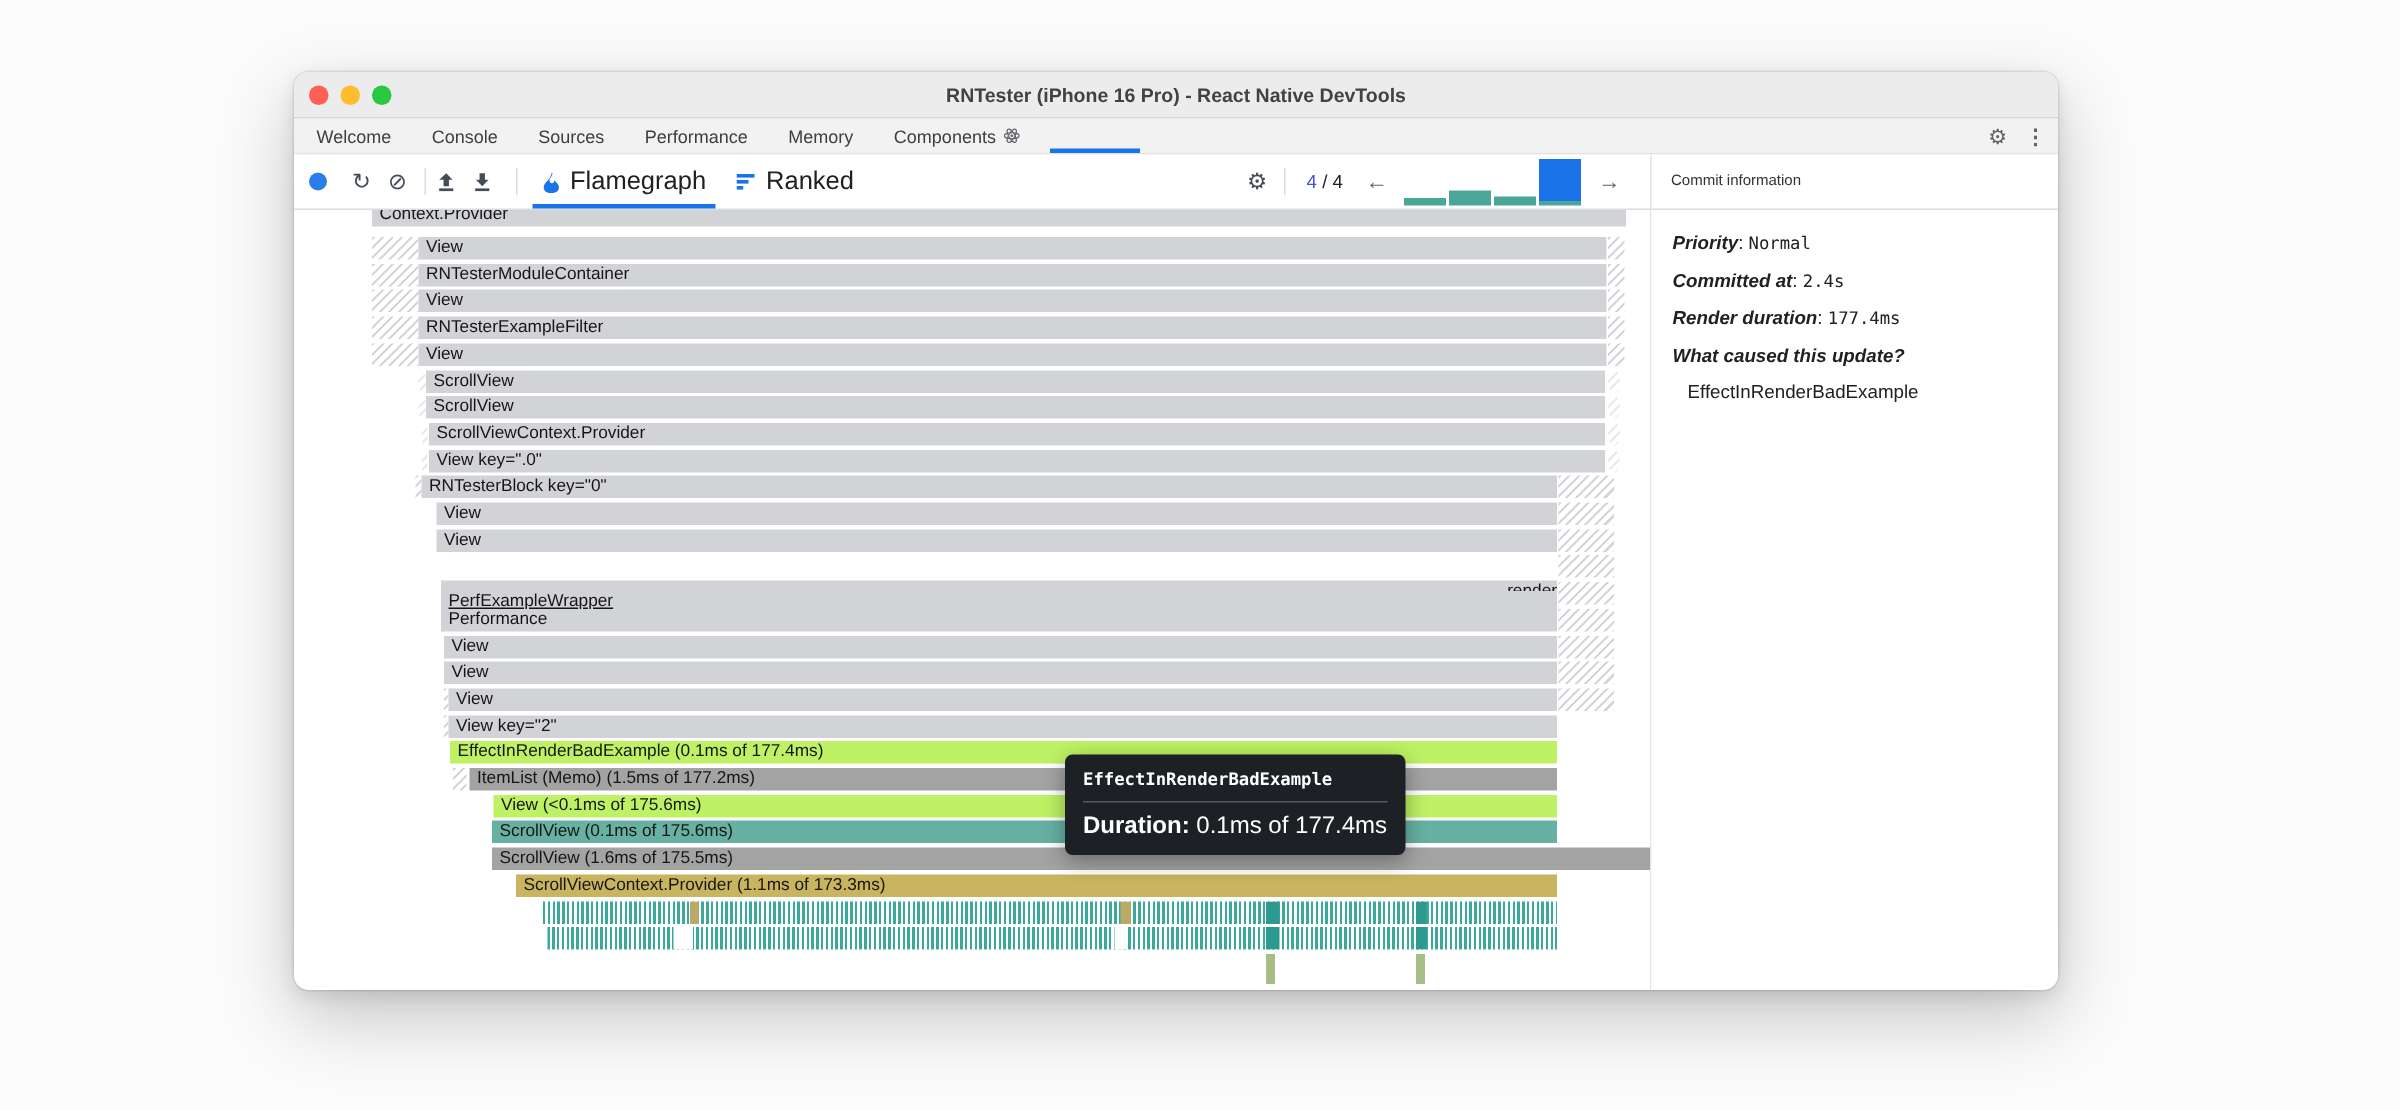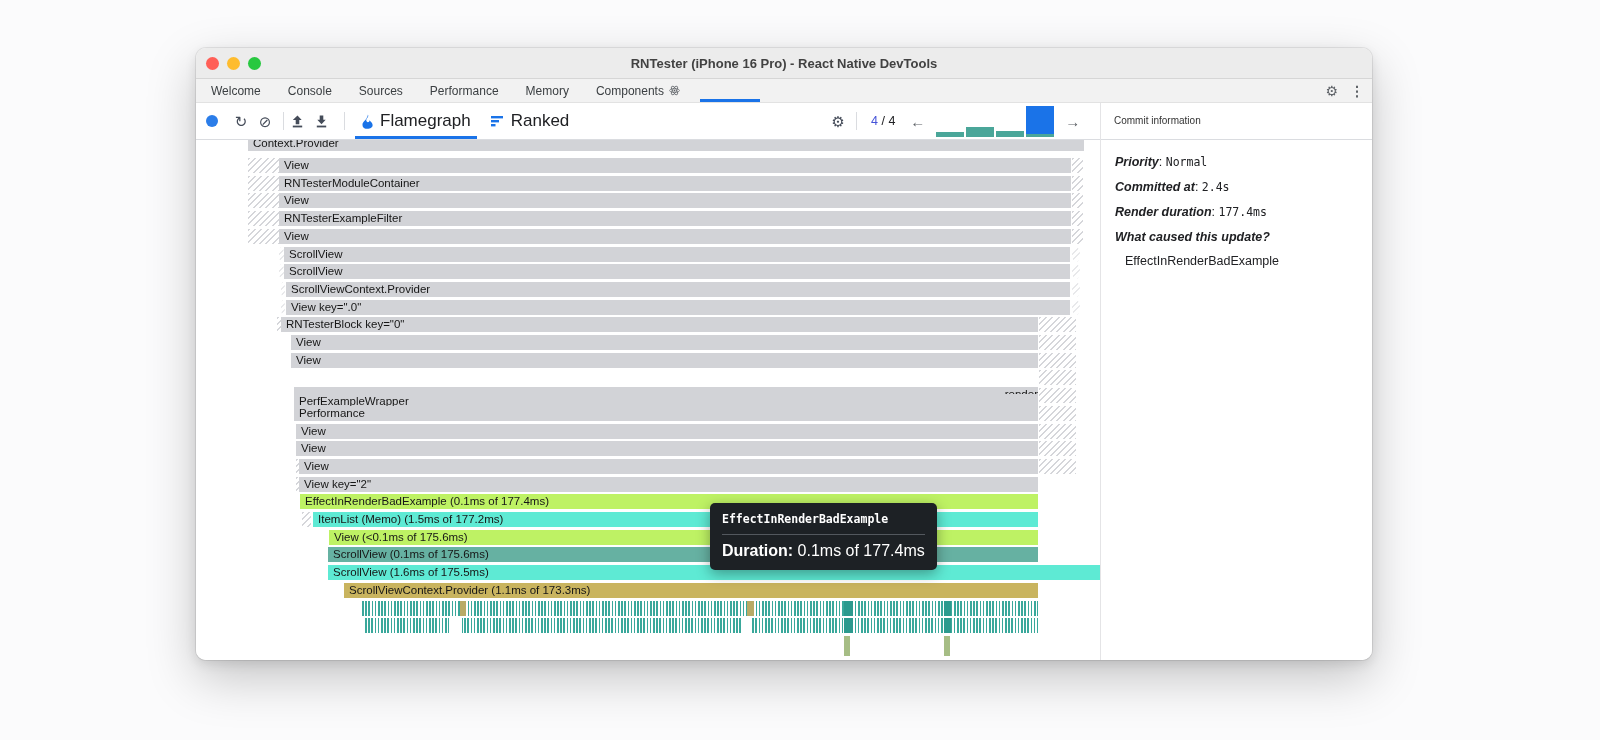--- a/index.html
+++ b/index.html
@@ -39,21 +39,21 @@
   .cbar-wrap{display:flex;flex-direction:column;justify-content:flex-end;height:31px;}
   .cbar-base{height:3px;background:#4aa699;width:28px;}
   .commit-header{position:absolute;left:918px;top:0;height:36px;line-height:36px;font-size:10px;color:#333;}
   
   .panel-divider{position:absolute;left:904px;top:55px;bottom:0;width:1px;background:#e4e4e6;}
   .fg{position:absolute;left:0;top:92px;width:904px;height:520px;background:#fff;overflow:hidden;}
   .fg-row{position:absolute;height:15px;font-size:11.5px;line-height:15px;color:#161616;padding-left:5px;white-space:nowrap;overflow:hidden;cursor:pointer;}
   .c-gray{background:#d2d3d7;}
   .c-teal{background:#bef264;}
   .c-teal-muted{background:#66b1a2;}
-  .c-orange{background:#5eead4;}
+  .c-orange{background:#a3a3a3;}
   .c-olive{background:#c9b45f;}
   .hatch{position:absolute;height:15px;background:repeating-linear-gradient(135deg,#d5d6da 0 1.5px,rgba(255,255,255,0) 1.5px 4.5px);}
   .hatch.light{opacity:.55;}
   .stripes{background:repeating-linear-gradient(90deg,#3aa89b 0 1.6px,#ffffff 1.6px 3.2px);padding:0;}
   .ov{position:absolute;top:0;height:15px;}
   .ov-olive{background:#b9ab66;}
   .ov-solid{background:#2c9a8e;}
   .ov-white{background:#ffffff;}
   .blk{position:absolute;background:#a6bd85;}
   

